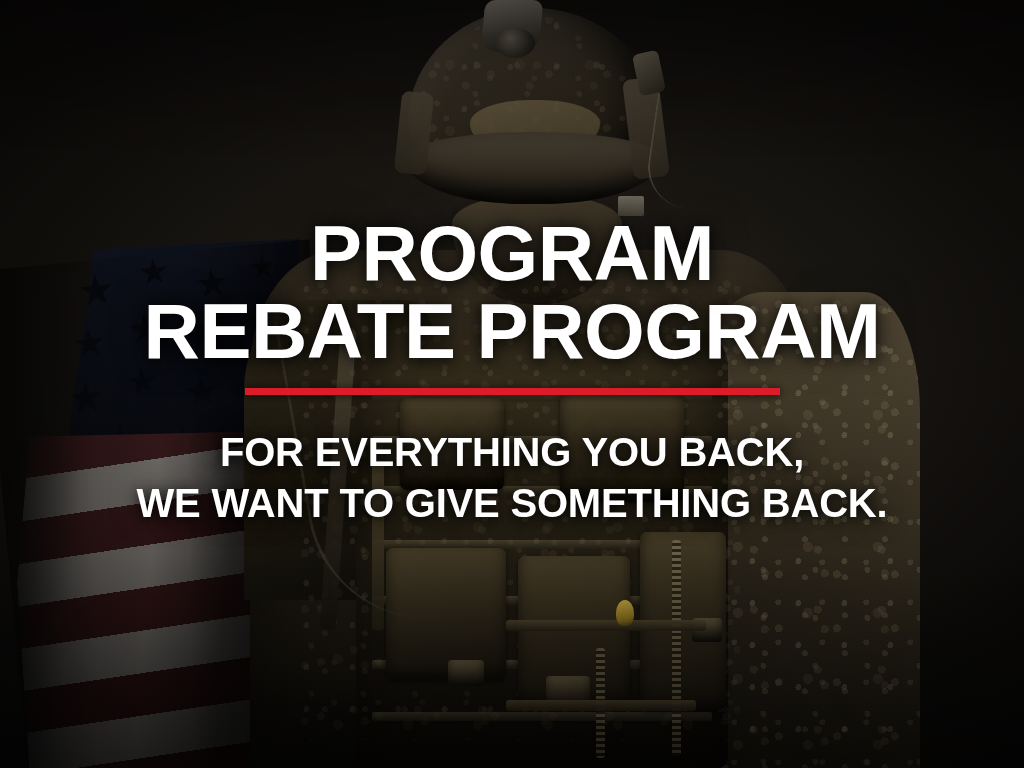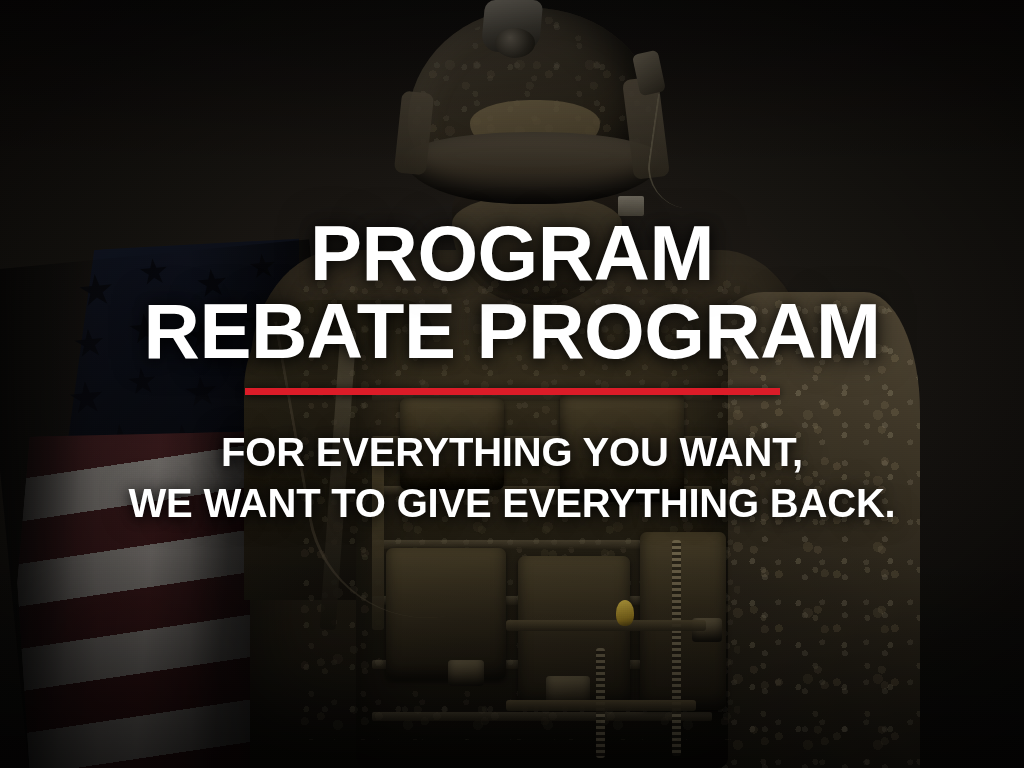--- a/index.html
+++ b/index.html
@@ -375,17 +375,17 @@
     </div>
 
     <div class="photo-grade"></div>
     <div class="grain"></div>
   </div>
 
   <div class="content">
     <div class="headline line-military">PROGRAM</div>
     <div class="headline line-program">REBATE PROGRAM</div>
     <div class="divider"></div>
-    <div class="sub sub-1">FOR EVERYTHING YOU WANT,</div>
-    <div class="sub sub-2">WE WANT TO GIVE EVERYTHING BACK.</div>
+    <div class="sub sub-1">FOR EVERYTHING YOU BACK,</div>
+    <div class="sub sub-2">WE WANT TO GIVE SOMETHING BACK.</div>
   </div>
 
 </div>
 
 </body></html>

